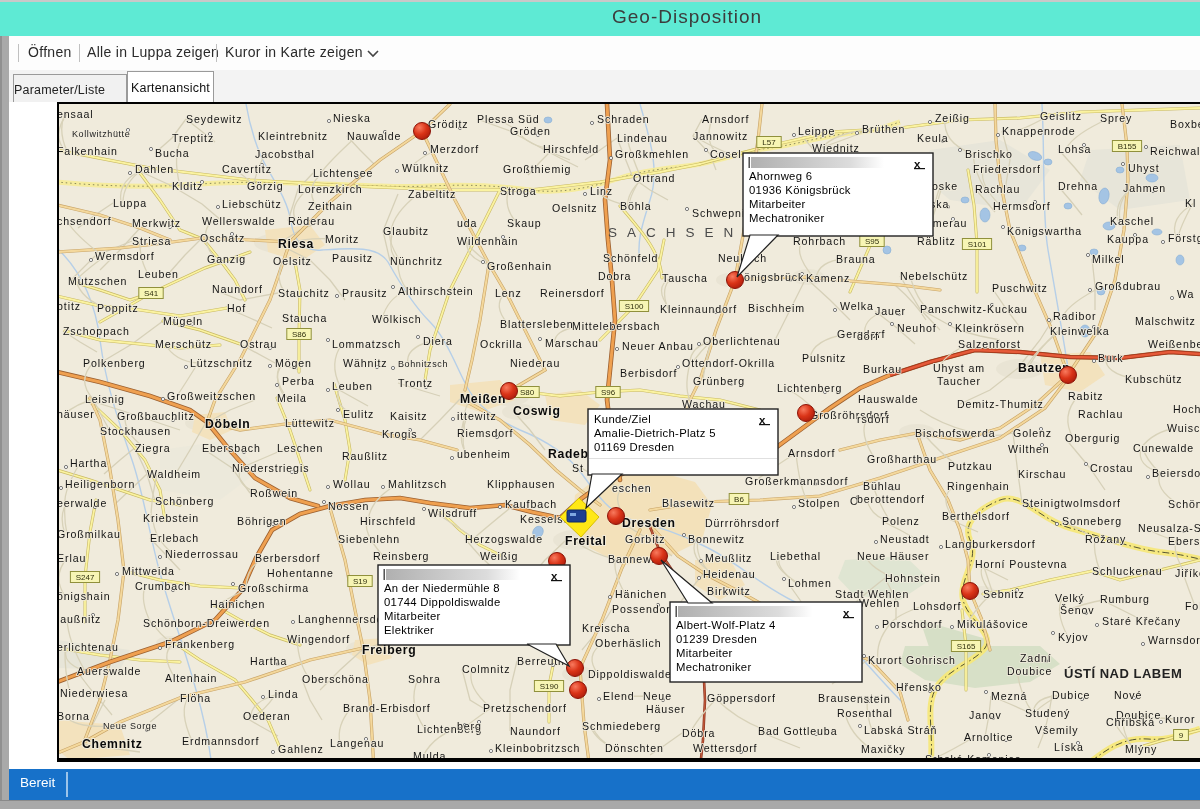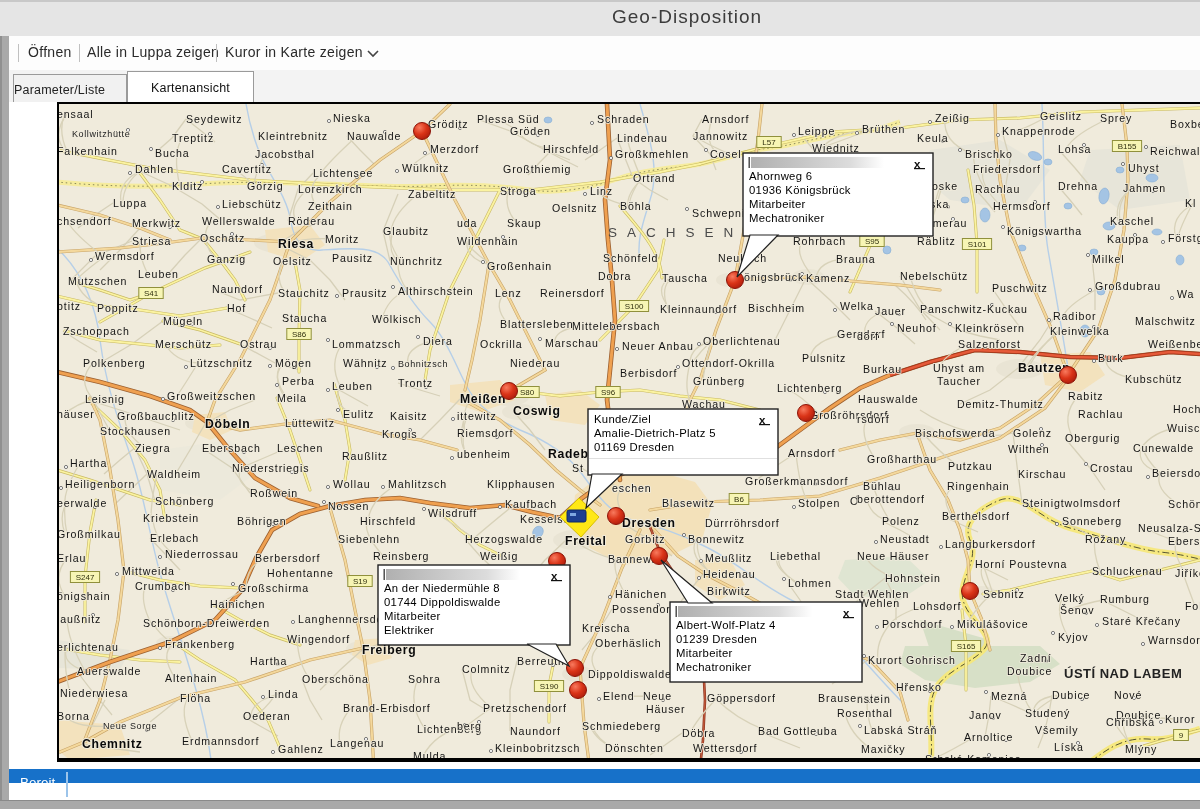--- a/index.html
+++ b/index.html
@@ -1,26 +1,26 @@
 <!DOCTYPE html>
 <html><head><meta charset="utf-8"><style>
 *{margin:0;padding:0;box-sizing:border-box}
 body{width:1200px;height:809px;position:relative;font-family:"Liberation Sans",sans-serif;background:#fff;overflow:hidden}
-.titlebar{position:absolute;left:0;top:0;width:1200px;height:49px;background:#e5e5e5;border-top:2px solid #c8c8c8}
+.titlebar{position:absolute;left:0;top:0;width:1200px;height:49px;background:#5eead4;border-top:2px solid #c8c8c8}
 .titlebar span{position:absolute;left:612px;top:4px;font-size:19px;letter-spacing:1px;color:#3c3c3c}
 .frame-l{position:absolute;left:0;top:36px;width:9px;height:764px;background:#a9a9a9;border-left:2px solid #909090}
 .toolbar{position:absolute;left:9px;top:36px;width:1191px;height:34px;background:#fdfdfd}
 .toolbar .sep{position:absolute;top:8px;width:1px;height:18px;background:#c0c0c0}
 .toolbar span{position:absolute;top:8px;font-size:14px;letter-spacing:0.3px;color:#2a2a2a}
 .tabs{position:absolute;left:9px;top:70px;width:1191px;height:32px;background:#f3f3f3}
 .tab1{position:absolute;left:4px;top:4px;width:114px;height:28px;background:#f1f1f1;border:1px solid #9a9a9a;border-bottom:none;font-size:12.5px;letter-spacing:0.2px;color:#222;text-align:left;padding-top:8px}
-.tab2{position:absolute;left:118px;top:1px;width:127px;height:31px;background:#fff;border:1px solid #9a9a9a;border-bottom:none;font-size:12.5px;letter-spacing:0.2px;color:#111;text-align:center;padding-top:9px}
+.tab2{position:absolute;left:118px;top:1px;width:87px;height:31px;background:#fff;border:1px solid #9a9a9a;border-bottom:none;font-size:12.5px;letter-spacing:0.2px;color:#111;text-align:center;padding-top:9px}
 .mapborder{position:absolute;left:57px;top:102px;width:1146px;height:660px;background:#000}
 .statuswhite{position:absolute;left:9px;top:762px;width:1191px;height:7px;background:#fff}
-.statusbar{position:absolute;left:9px;top:769px;width:1191px;height:14px;background:#1771c9}
+.statusbar{position:absolute;left:9px;top:769px;width:1191px;height:41px;background:#1771c9}
 .statusbar span{position:absolute;left:11px;top:6px;font-size:13.5px;color:#fff}
 .statusbar .ssep{position:absolute;left:57px;top:3px;width:1.5px;height:25px;background:#9cc4ea}
 .bottom{position:absolute;left:0;top:800px;width:1200px;height:9px;background:#a9a9a9;border-top:1px solid #8a8a8a}
 svg text{user-select:none}
 </style></head>
 <body>
 <div class="titlebar">
     <span>Geo-Disposition</span>
   </div>
 <div class="frame-l"></div>

